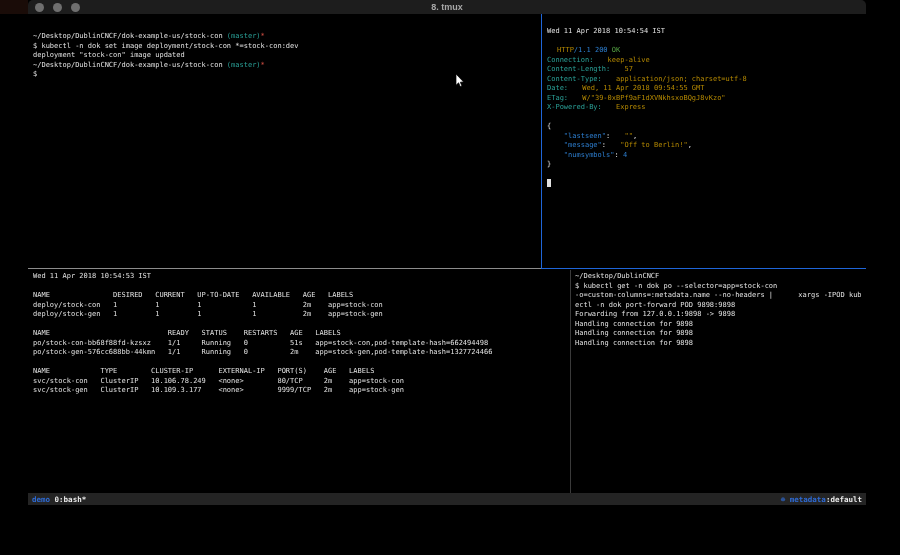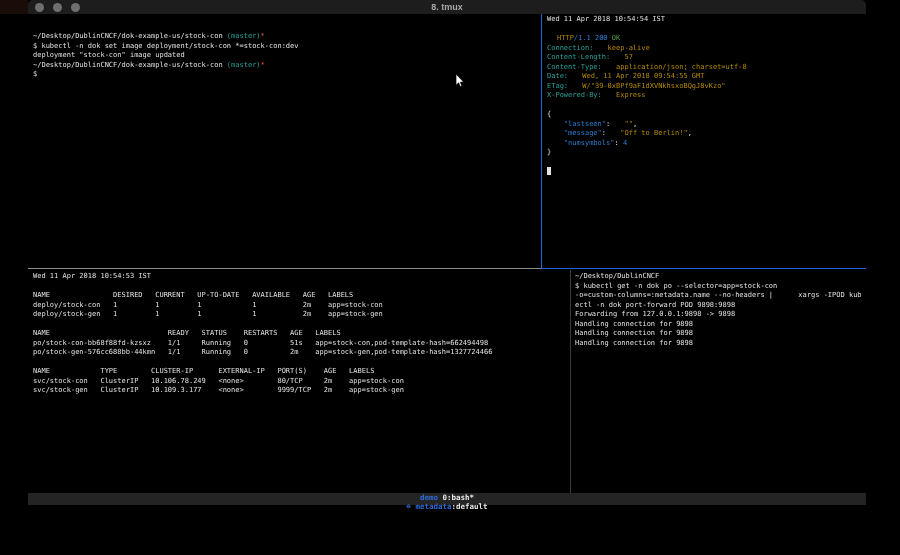--- a/index.html
+++ b/index.html
@@ -25,42 +25,41 @@
     font-family:"Liberation Sans",sans-serif;
     font-size:9px; font-weight:600; color:var(--titlebar-fg,#a8a8a8);
   }
   .content { position:absolute; left:0; top:14px; width:838px; height:479px; background:var(--terminal-bg,#000); }
   .pane {
     position:absolute; overflow:hidden;
     font-size:7px; line-height:9.5px; white-space:pre;
     color:var(--terminal-fg,#e2e2e2);
   }
   .pane-top-left     { left:0;   top:0;   width:513px; height:254px; padding:18px 0 0 5px; }
-  .pane-top-right    { left:515px; top:0; width:323px; height:254px; padding:1px 0 0 4px; }
+  .pane-top-right    { left:515px; top:12px; width:323px; height:254px; padding:1px 0 0 4px; }
   .pane-bottom-left  { left:0;   top:256px; width:542px; height:223px; padding:2px 0 0 5px; }
   .pane-bottom-right { left:544px; top:256px; width:294px; height:223px; padding:2px 0 0 3px; }
   .vborder-top    { position:absolute; left:513px; top:0; width:1px; height:255px; background:var(--border-active,#1f66d9); }
   .hborder-left   { position:absolute; left:0; top:254px; width:513px; height:1px; background:var(--border-inactive,#8c8c8c); }
   .hborder-right  { position:absolute; left:514px; top:254px; width:324px; height:1px; background:var(--border-active,#1f66d9); }
   .vborder-bottom { position:absolute; left:542px; top:256px; width:1px; height:223px; background:var(--border-inactive-dark,#3a3a3a); }
   .tline { min-height:9.5px; }
   .c-fg     { color:var(--terminal-fg,#e2e2e2); }
   .c-cyan   { color:var(--git-branch-cyan,#2aa198); }
   .c-red    { color:var(--git-dirty-red,#d34f43); }
   .c-yellow { color:var(--http-value-yellow,#b58900);margin-left:10px; }
   .c-blue   { color:var(--json-key-blue,#2d7fd1); }
   .c-green  { color:var(--status-ok-green,#55a344); }
   .c-cursor { background:var(--terminal-fg,#e2e2e2); color:#000; }
   .statusbar {
     position:absolute; left:0; top:493px; width:838px; height:12px;
     background:var(--statusbar-bg,#242424);
     display:flex; align-items:center; justify-content:space-between;
     font-size:7.5px; font-weight:700; padding:0 4px; white-space:pre;
     color:var(--terminal-fg,#e8e8e8);
-    flex-direction:column;
   }
   .sb-blue { color:var(--statusbar-accent-blue,#2e6bd6); }
   .sb-white { color:#eaeaea; }
   .mouse-cursor { position:absolute; left:427px; top:60px; }
 </style>
 </head>
 <body>
 
 <div class="screen">
   <div class="window">

